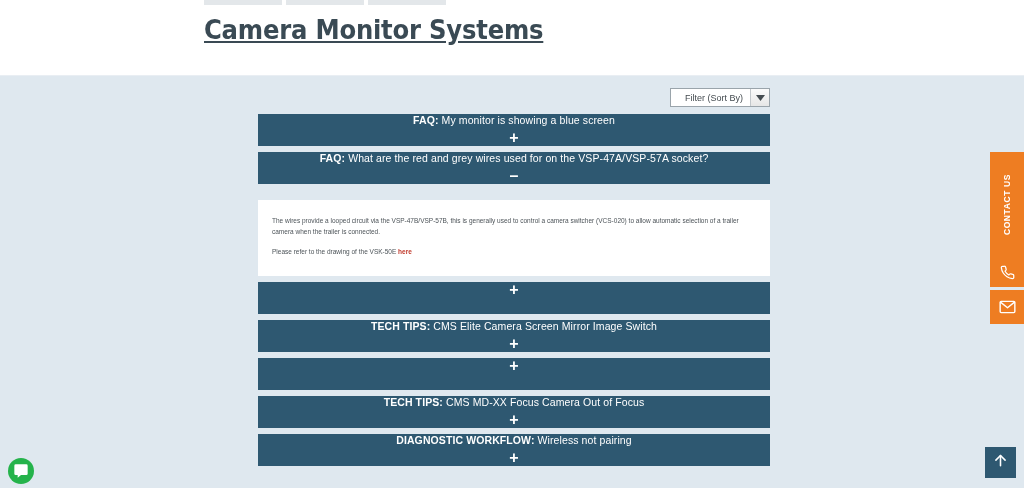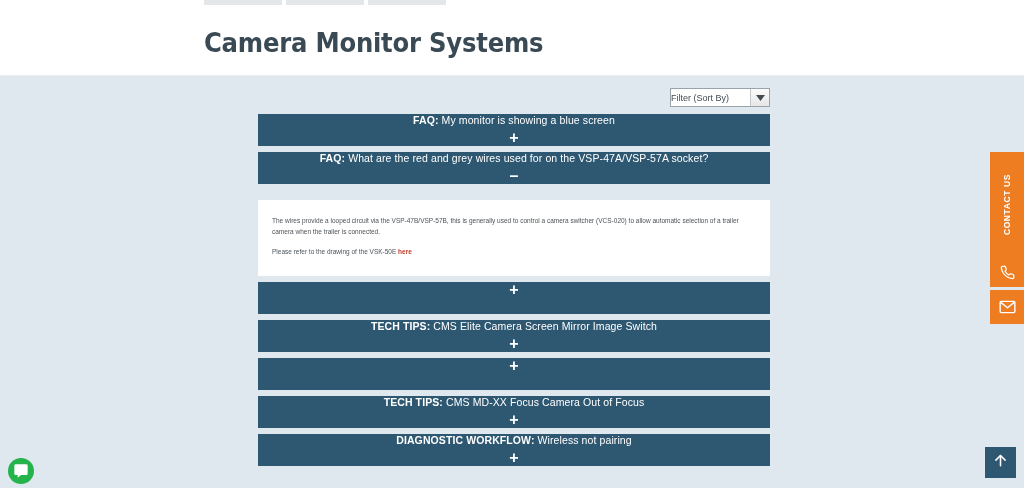--- a/index.html
+++ b/index.html
@@ -31,26 +31,27 @@
     gap: 4px;
   }
   .header-tab {
     width: 78px;
     height: 5px;
     background: #e3e7ea;
   }
   .page-title {
     position: absolute;
     left: 204px;
-    top: 27px;
+    top: 14px;
     font-size: 27px;
     font-weight: bold;
     color: #3a4a54;
     font-family: "DejaVu Sans Condensed", "Liberation Sans", sans-serif;
     letter-spacing: -0.2px;
+    text-decoration: underline;
   }
 
   
   .main {
     position: absolute;
     top: 76px;
     left: 0;
     right: 0;
     bottom: 0;
     background: #dfe8ef;
@@ -68,21 +69,21 @@
     border: 1px solid #9aa4ab;
     background: #ffffff;
     font-size: 9px;
     color: #444b50;
     display: flex;
     align-items: center;
     box-sizing: border-box;
     position: relative;
   }
   .filter-select .label {
-    padding-left: 0;
+    padding-left: 14px;
     white-space: nowrap;
   }
   .filter-arrow {
     position: absolute;
     right: 0;
     top: 0;
     bottom: 0;
     width: 18px;
     background: linear-gradient(#fbfbfb, #e6e6e6);
     border-left: 1px solid #c2c7cb;

